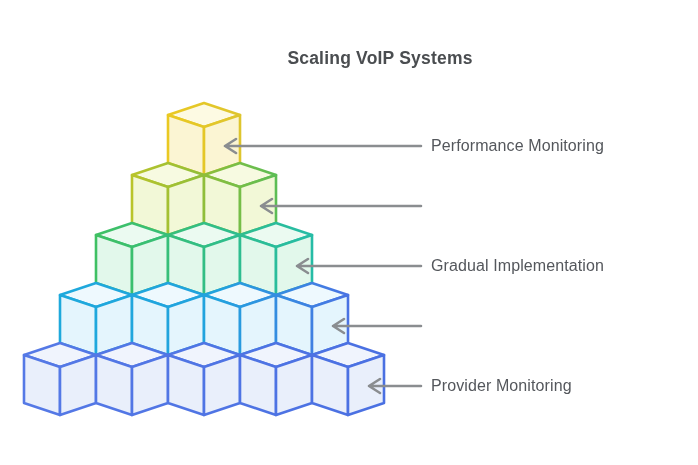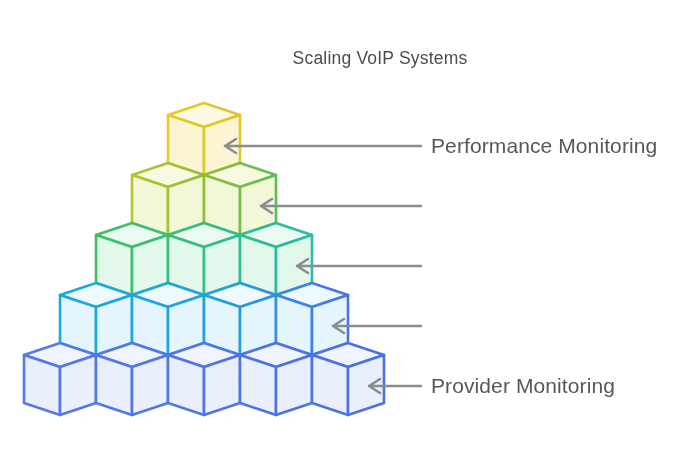--- a/index.html
+++ b/index.html
@@ -12,27 +12,28 @@
   }
   .title{
     position:absolute;
     left:380px;top:47px;
     transform:translateX(-50%);
     white-space:nowrap;
     font-size:17.5px;
     letter-spacing:0.2px;
     color:#4a4d50;
     line-height:22px;
+    font-weight:bold;
   }
   #pyramid-svg{position:absolute;left:0;top:0;}
   .lvl-label{
     position:absolute;
     left:431px;
     white-space:nowrap;
-    font-size:21px;
+    font-size:16px;
     letter-spacing:0.1px;
     color:#54575c;
     line-height:24px;
   }
 </style>
 </head>
 <body>
 
 <div class="stage">
 
@@ -153,17 +154,18 @@
         <path d="M272,199 L261,206 L272,213 M261,206 L421,206"></path>
         <path d="M308,259 L297,266 L308,273 M297,266 L421,266"></path>
         <path d="M344,319 L333,326 L344,333 M333,326 L421,326"></path>
         <path d="M380,379 L369,386 L380,393 M369,386 L421,386"></path>
       </g>
     </svg>
 
   <div class="lvl-label" style="top:134px">Performance Monitoring</div>
 
 
+  <div class="lvl-label" style="top:254px">Gradual Implementation</div>
 
 
   <div class="lvl-label" style="top:374px">Provider Monitoring</div>
 
 </div>
 
 </body></html>

